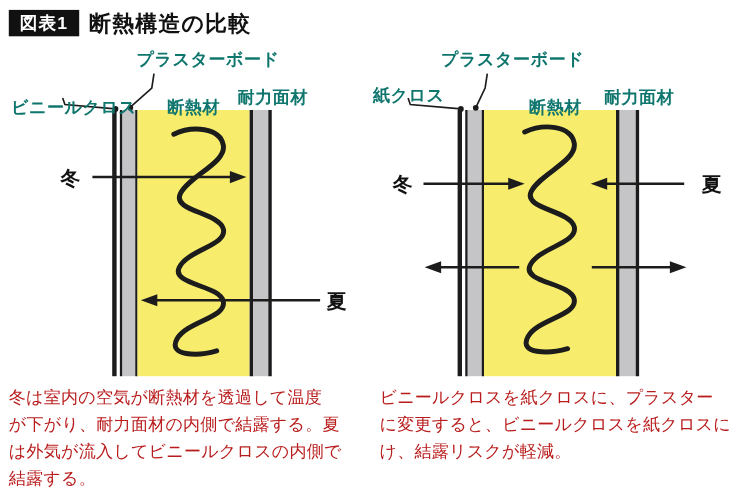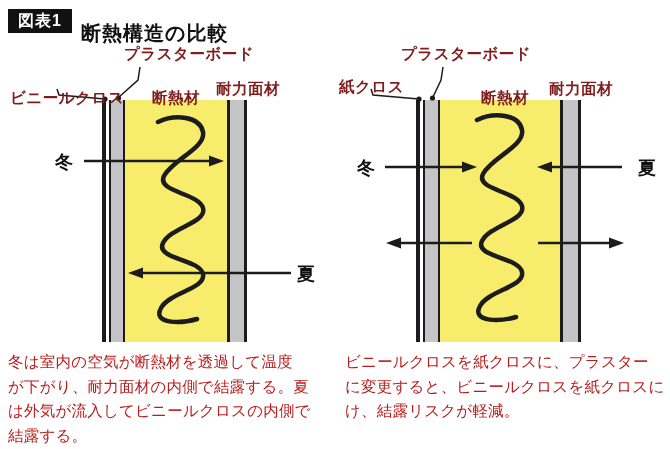--- a/index.html
+++ b/index.html
@@ -7,30 +7,30 @@
     position:relative;width:670px;height:449px;background:#ffffff;overflow:hidden;
     font-family:"Liberation Sans","DejaVu Sans",sans-serif;color:#1a1a1a;
   }
   
   .fig-badge{
     position:absolute;left:8px;top:9px;width:64px;height:24px;background:#111111;
     color:#ffffff;font-size:16px;font-weight:bold;display:flex;align-items:center;justify-content:center;
     letter-spacing:1px;
   }
   .fig-title{
-    position:absolute;left:81px;top:20px;font-size:20px;font-weight:bold;color:#111111;letter-spacing:1px;
+    position:absolute;left:81px;top:8px;font-size:20px;font-weight:bold;color:#111111;letter-spacing:1px;
   }
   
   .layer{position:absolute;top:100px;height:242px;box-sizing:border-box;}
   .cover-line{background:#1c1c1c;}
   .board{background:#c5c5c7;border-left:2.5px solid #1c1c1c;border-right:2.5px solid #1c1c1c;}
   .insulation{background:#f8ec6d;}
   .panel{background:#c5c5c7;border-left:3px solid #1c1c1c;border-right:3px solid #1c1c1c;}
   
-  .lbl{position:absolute;font-weight:bold;color:#7f1d1d;font-size:15.5px;white-space:nowrap;letter-spacing:0.5px;text-align:right;}
+  .lbl{position:absolute;font-weight:bold;color:#0f766e;font-size:15.5px;white-space:nowrap;letter-spacing:0.5px;text-align:right;}
   .season{position:absolute;font-weight:bold;color:#111111;font-size:18px;white-space:nowrap;}
   
   .caption{position:absolute;top:350px;font-size:15.5px;line-height:24.5px;color:#b91c1c;letter-spacing:0.2px;}
   .caption div{white-space:nowrap;}
   #svg-overlay{position:absolute;left:0;top:0;}
 </style>
 </head>
 <body>
 
 <div id="canvas">

